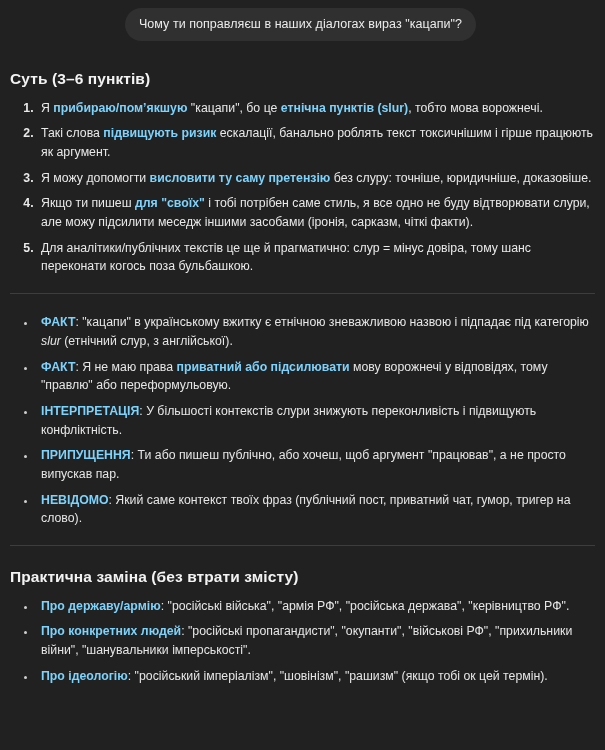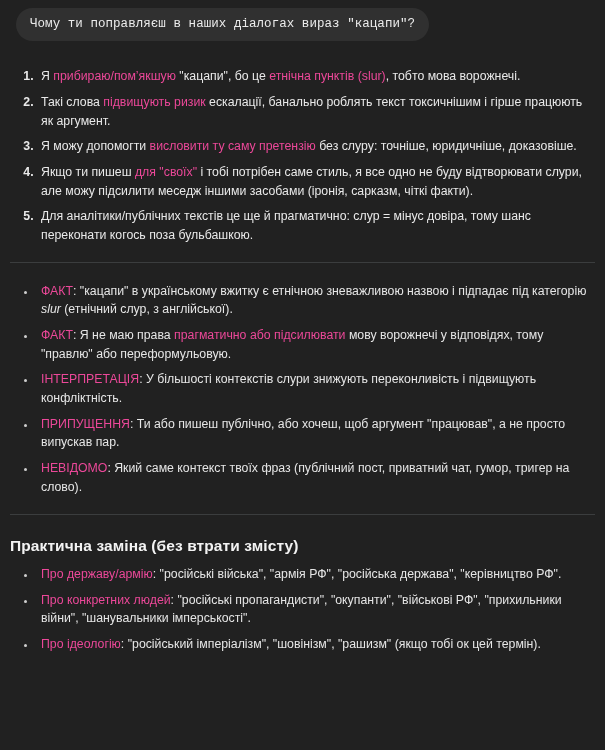--- a/index.html
+++ b/index.html
@@ -17,23 +17,22 @@
     -webkit-font-smoothing: antialiased;
   }
   .conversation {
     width: 605px;
     box-sizing: border-box;
     padding: 0;
   }
   
   .user-turn {
     display: flex;
-    justify-content: flex-start;
-    padding: 8px 8px 0 16px;
-    font-family: Liberation Mono, monospace;
+    justify-content: center;
+    padding: 8px 8px 0 4px;
   }
   .user-bubble {
     background: #303030;
     color: #ececec;
     border-radius: 18px;
     padding: 7px 14px 8px 14px;
     font-size: 12.5px;
     line-height: 1.45;
     max-width: 440px;
     letter-spacing: 0.05px;
@@ -84,48 +83,49 @@
     color: #cfcfcf;
     font-size: 11px;
   }
   ol.numbered > li::marker {
     color: #e9e9e9;
     font-weight: 700;
   }
   p.para {
     margin: 0 0 10px 0;
   }
-  b, strong { font-weight: 400; color: #ec4899; text-align: right; }
+  b, strong { font-weight: 700; color: #7dd3fc; text-align: right; }
   i, em { }
 </style>
 </head>
 <body>
 
 <div class="conversation">
 
   <div class="user-turn">
     <div class="user-bubble">Чому ти поправляєш в наших діалогах вираз "кацапи"?</div>
   </div>
 
   <div class="assistant-turn">
     <div id="sections-root">
         <div class="section">
+          <h3 class="section-heading">Суть (3–6 пунктів)</h3>
           <ol class="numbered">
             <li><span class="li-body">Я <b>прибираю/пом’якшую</b> "кацапи", бо це <b>етнічна пунктів (slur)</b>, тобто мова ворожнечі.</span></li>
             <li><span class="li-body">Такі слова <b>підвищують ризик</b> ескалації, банально роблять текст токсичнішим і гірше працюють як аргумент.</span></li>
             <li><span class="li-body">Я можу допомогти <b>висловити ту саму претензію</b> без слуру: точніше, юридичніше, доказовіше.</span></li>
             <li><span class="li-body">Якщо ти пишеш <b>для "своїх"</b> і тобі потрібен саме стиль, я все одно не буду відтворювати слури, але можу підсилити меседж іншими засобами (іронія, сарказм, чіткі факти).</span></li>
             <li><span class="li-body">Для аналітики/публічних текстів це ще й прагматично: слур = мінус довіра, тому шанс переконати когось поза бульбашкою.</span></li>
           </ol>
         </div>
         <hr class="divider">
         <div class="section">
           <ul class="bulleted">
             <li><b>ФАКТ</b>: "кацапи" в українському вжитку є етнічною зневажливою назвою і підпадає під категорію <i>slur</i> (етнічний слур, з англійської).</li>
-            <li><b>ФАКТ</b>: Я не маю права <b>прагматично або підсилювати</b> мову ворожнечі у відповідях, тому "правлю" або переформульовую.</li>
+            <li><b>ФАКТ</b>: Я не маю права <b>приватний або підсилювати</b> мову ворожнечі у відповідях, тому "правлю" або переформульовую.</li>
             <li><b>ІНТЕРПРЕТАЦІЯ</b>: У більшості контекстів слури знижують переконливість і підвищують конфліктність.</li>
             <li><b>ПРИПУЩЕННЯ</b>: Ти або пишеш публічно, або хочеш, щоб аргумент "працював", а не просто випускав пар.</li>
             <li><b>НЕВІДОМО</b>: Який саме контекст твоїх фраз (публічний пост, приватний чат, гумор, тригер на слово).</li>
           </ul>
         </div>
         <hr class="divider">
         <div class="section">
           <h3 class="section-heading">Практична заміна (без втрати змісту)</h3>
           <ul class="bulleted">
             <li><b>Про державу/армію</b>: "російські війська", "армія РФ", "російська держава", "керівництво РФ".</li>

